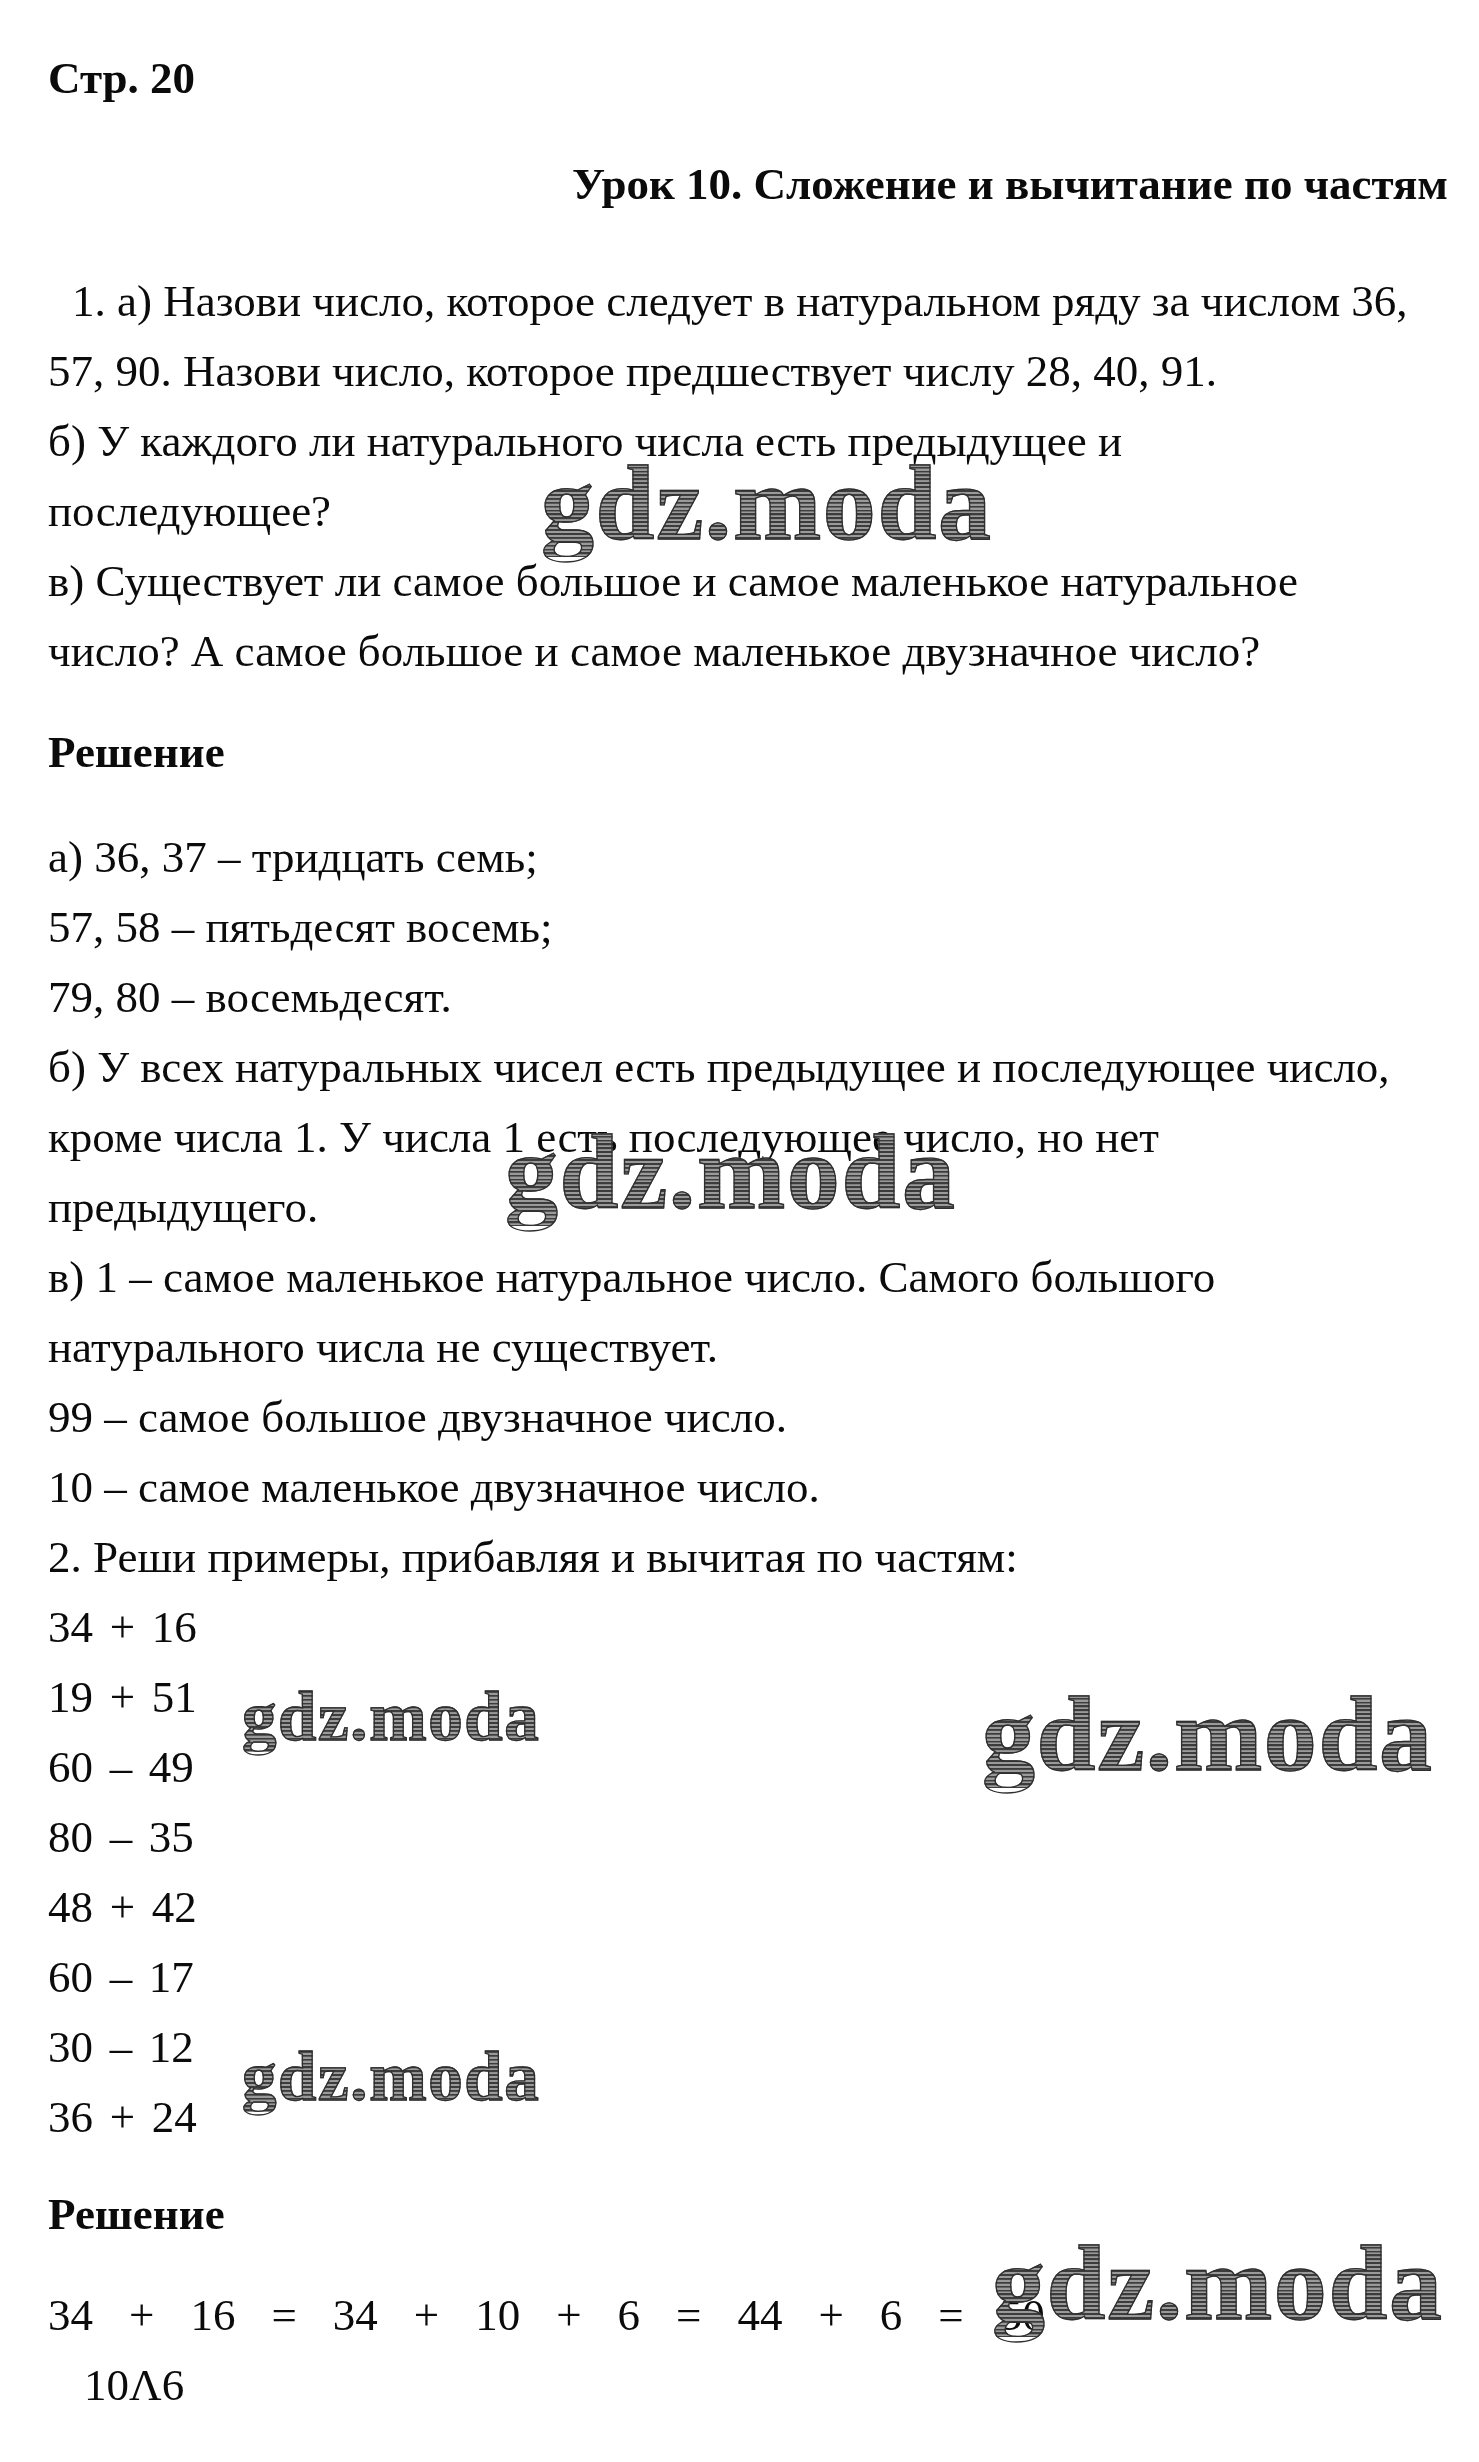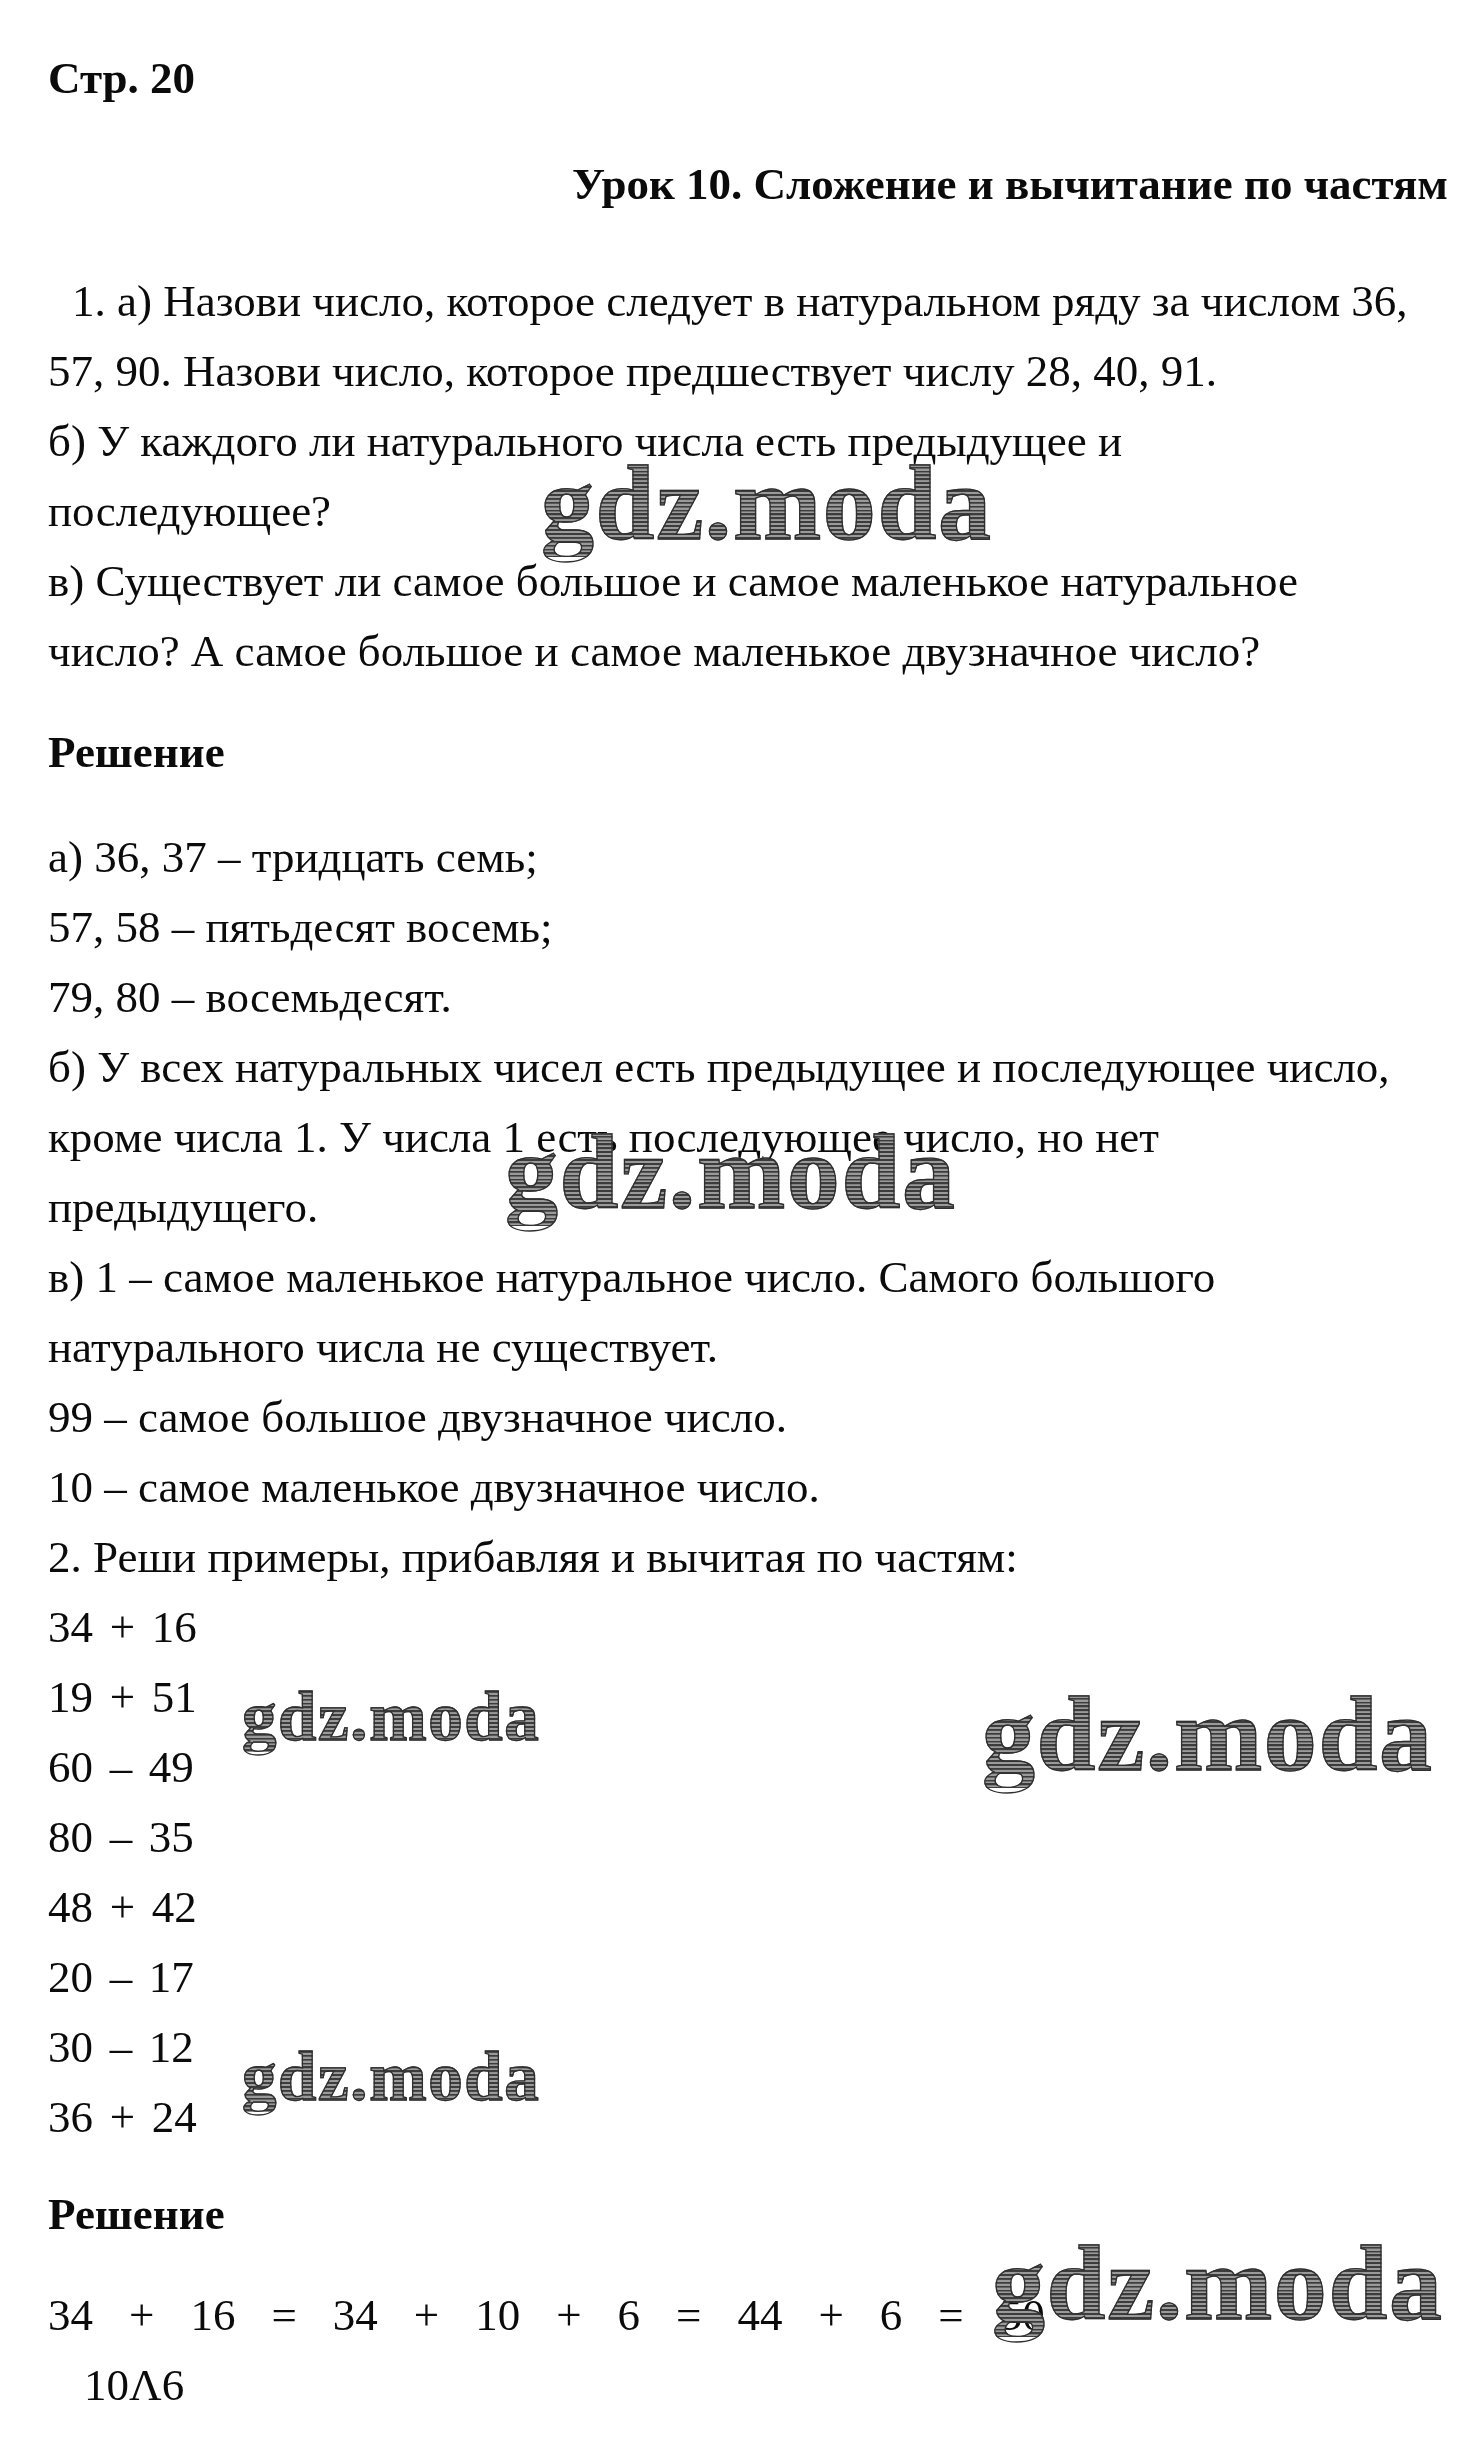--- a/index.html
+++ b/index.html
@@ -81,21 +81,21 @@
   <p class="line">99 – самое большое двузначное число.</p>
   <p class="line">10 – самое маленькое двузначное число.</p>
 
   <p class="line">2. Реши примеры, прибавляя и вычитая по частям:</p>
 
   <p class="line expr">34 + 16</p>
   <p class="line expr">19 + 51</p>
   <p class="line expr">60 – 49</p>
   <p class="line expr">80 – 35</p>
   <p class="line expr">48 + 42</p>
-  <p class="line expr">20 – 17</p>
+  <p class="line expr">60 – 17</p>
   <p class="line expr">30 – 12</p>
   <p class="line expr">36 + 24</p>
 
   <p class="line bold sol2-heading">Решение</p>
 
   <p class="line sol2-eq">34 + 16 = 34 + 10 + 6 = 44 + 6 = 50</p>
   <p class="line split-line">10Λ6</p>
 
 </div>
 

